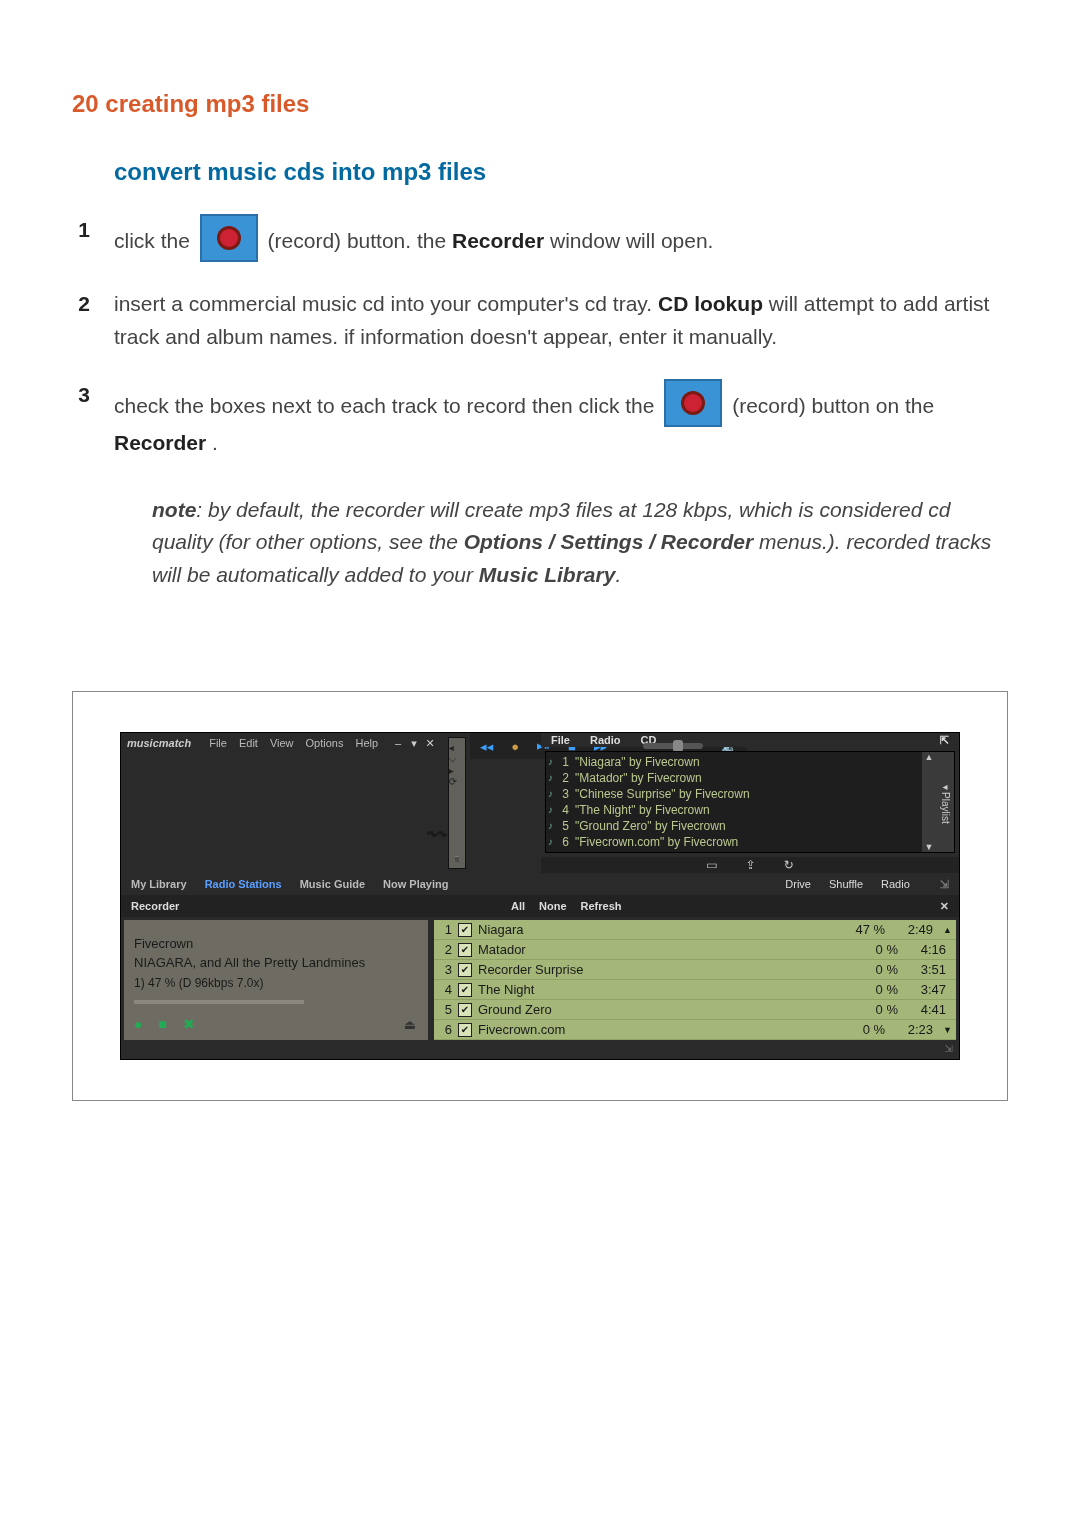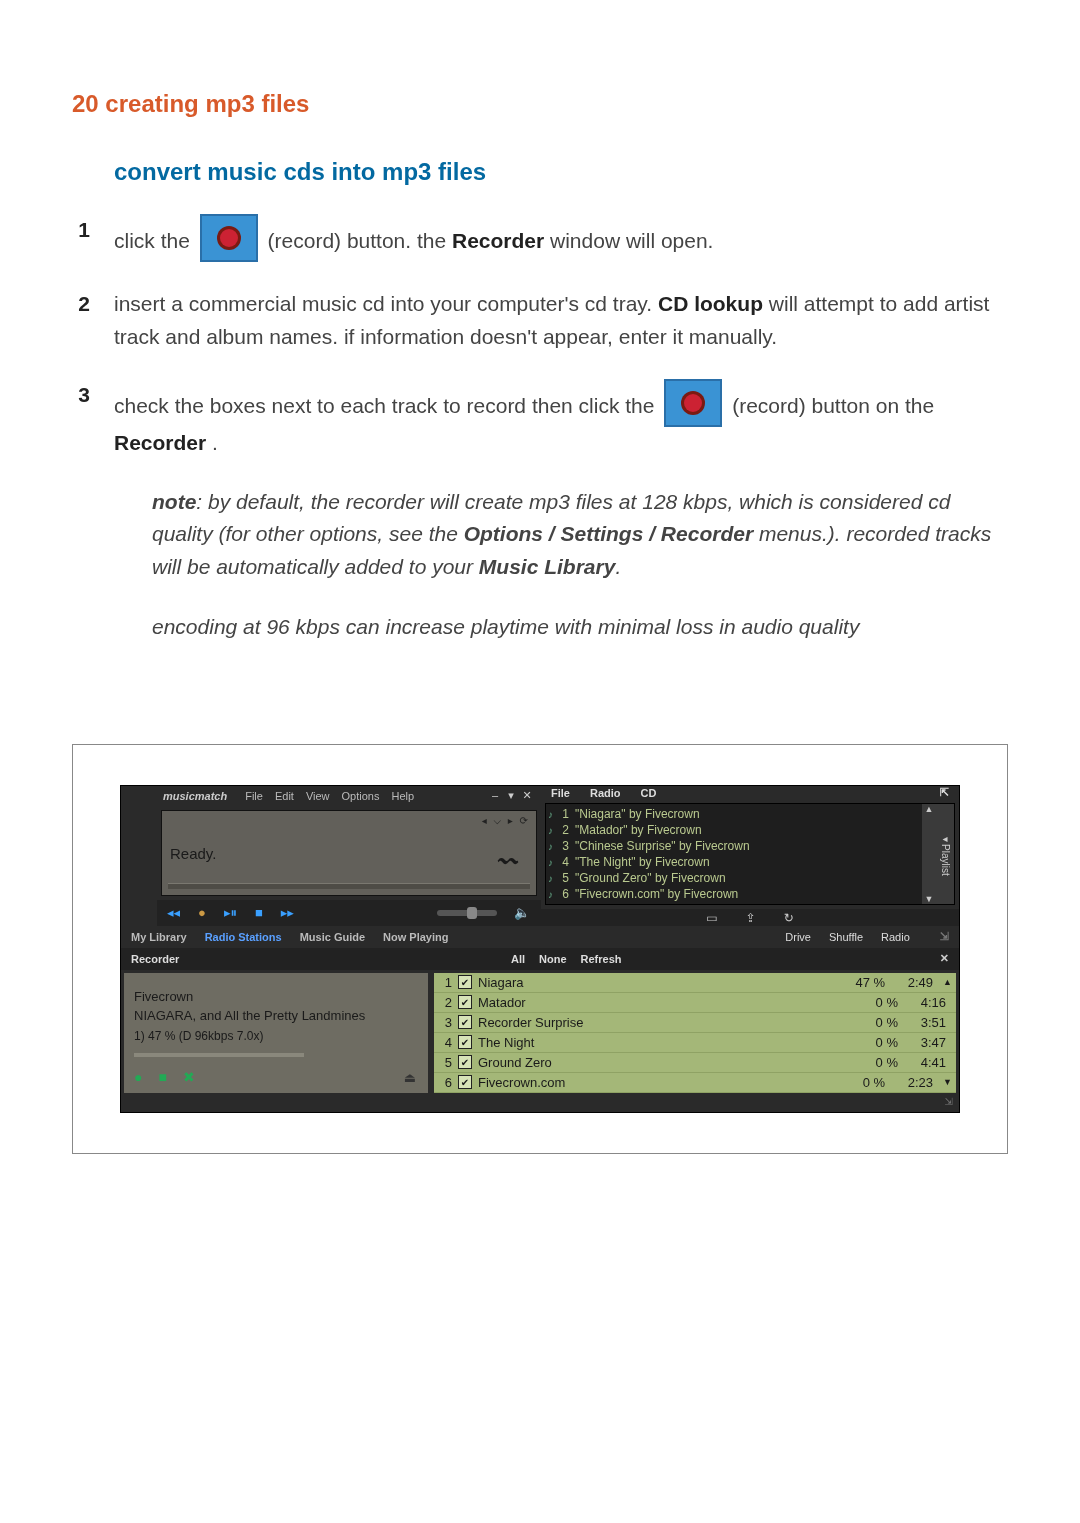--- a/index.html
+++ b/index.html
@@ -43,21 +43,21 @@
   .step-body b { color: #222; }
   .inline-glyph {
     display: inline-block;
     width: 58px; height: 48px;
     vertical-align: -14px;
     margin: 0 4px;
   }
   .inline-glyph svg { width: 100%; height: 100%; display:block; }
   .note-block {
     margin-left: 80px;
-    margin-top: 26px;
+    margin-top: 34px;
     font-size: 21px;
     line-height: 1.55;
     font-style: italic;
     color: #444;
   }
   .note-block p { margin-bottom: 28px; }
   .note-block b { font-style: italic; }
 
   
   .app-frame {
@@ -75,22 +75,20 @@
     font-size: 12px;
     color: #ddd;
   }
   .app-top {
     display: flex;
     height: 140px;
   }
   .player-col {
     width: 420px;
     display: flex;
-    flex-direction: column;
-    padding-left: 36px;
   }
   .menubar {
     height: 20px;
     background: #2a2a2a;
     display: flex;
     align-items: center;
     gap: 12px;
     padding: 0 6px;
     color: #bbb;
     font-size: 11px;
@@ -243,21 +241,20 @@
       <b>Recorder</b>
       <span>.</span>
     </span>
   </li>
 </ol>
 
 <div class="note-block">
   <p>
     <b>note</b><span>: by default, the recorder will create mp3 files at 128 kbps, which is considered cd quality (for other options, see the </span><b>Options / Settings / Recorder</b><span> menus.). recorded tracks will be automatically added to your </span><b>Music Library</b><span>.</span>
   </p>
-  <p>encoding at 96 kbps can increase playtime with minimal loss in audio quality</p>
 </div>
 
 <div class="app-frame">
 <div class="app">
 
   <div class="app-top">
 
     <div class="player-col">
       <div class="menubar">
         <span class="brand">musicmatch</span>
@@ -267,21 +264,20 @@
         <span class="menu-item">Options</span>
         <span class="menu-item">Help</span>
         <span class="win-controls">
           <span>–</span>
           <span>▾</span>
           <span>✕</span>
         </span>
       </div>
       <div class="display">
         <div class="mini-icons">◂ ⌵ ▸     ⟳</div>
-        <div class="status">Ready.</div>
         <div class="swoosh">〰</div>
         <div class="bar"></div>
       </div>
       <div class="transport">
         <span>◂◂</span>
         <span class="rec">●</span>
         <span>▸⏸</span>
         <span>■</span>
         <span>▸▸</span>
         <span class="spacer"></span>

